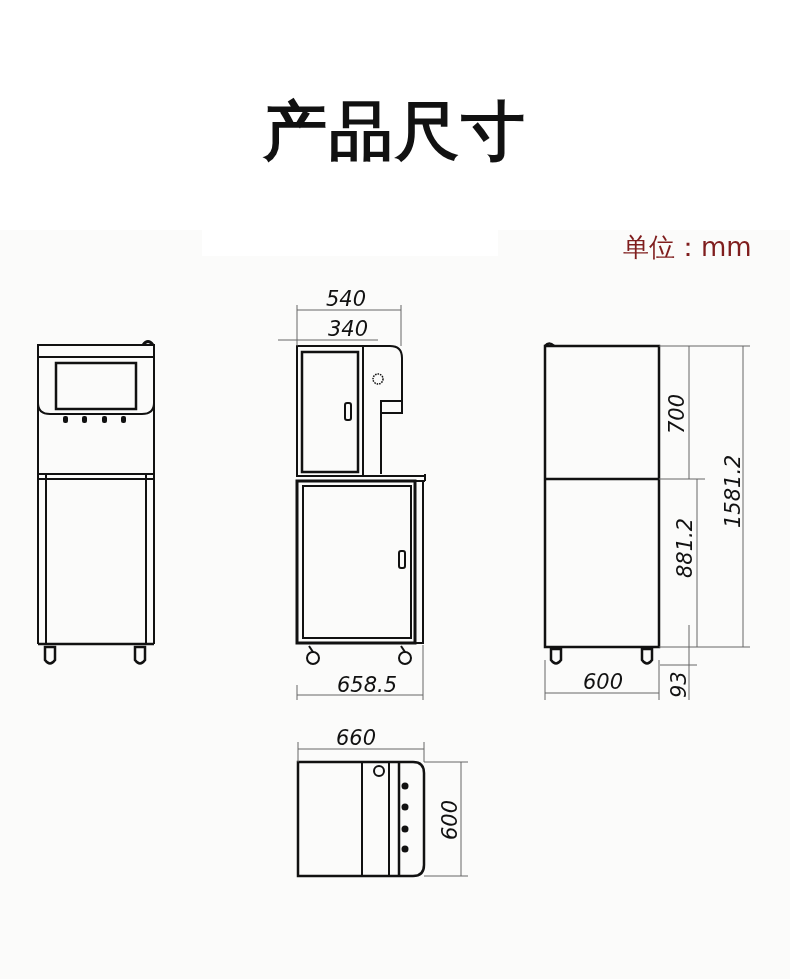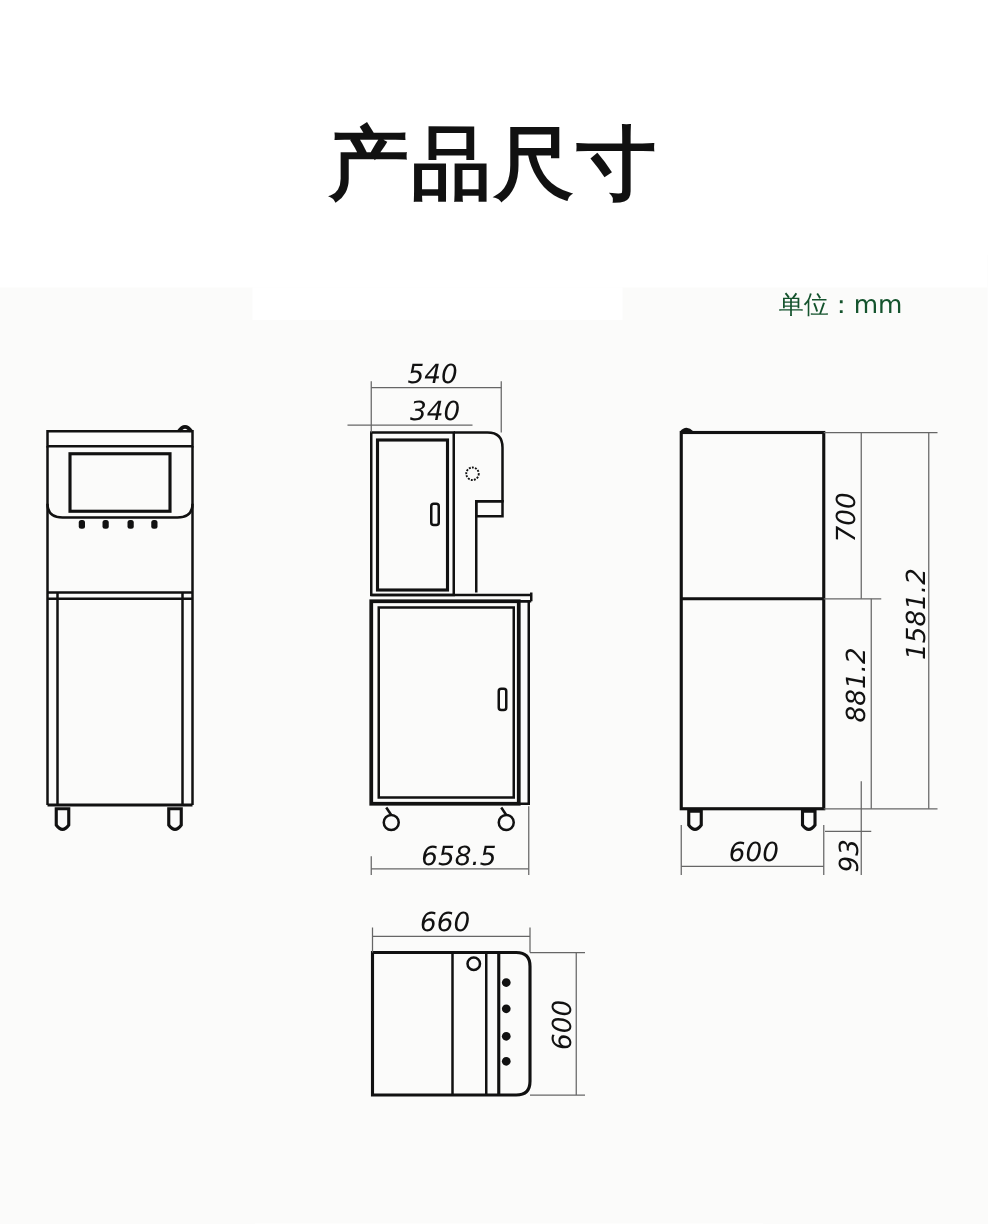--- a/index.html
+++ b/index.html
@@ -9,21 +9,21 @@
     font-family: "DejaVu Sans", sans-serif;
   }
   .bgpanel { position: absolute; left: 0; top: 230px; width: 790px; height: 749px; background: #fbfbfa; }
   .bgpanel-cut { position: absolute; left: 202px; top: 230px; width: 296px; height: 26px; background: #ffffff; }
   .title {
     position: absolute; left: 0; top: 88px; width: 790px; text-align: center;
     font-size: 64px; font-weight: bold; color: #111; letter-spacing: 2px;
     font-family: "DejaVu Sans", sans-serif;
   }
   .unit {
-    position: absolute; left: 623px; top: 230px; font-size: 20px; color: #14532d;
+    position: absolute; left: 623px; top: 230px; font-size: 26px; color: #7f1d1d;
     font-family: "DejaVu Sans", sans-serif;
   }
   svg.drawing { position: absolute; left: 0; top: 0; }
   .dim { font-family: "DejaVu Sans", sans-serif; font-style: italic; font-size: 21px; fill: #111; }
 </style>
 </head>
 <body>
 
 <div class="bgpanel"></div>
 <div class="bgpanel-cut"></div>

